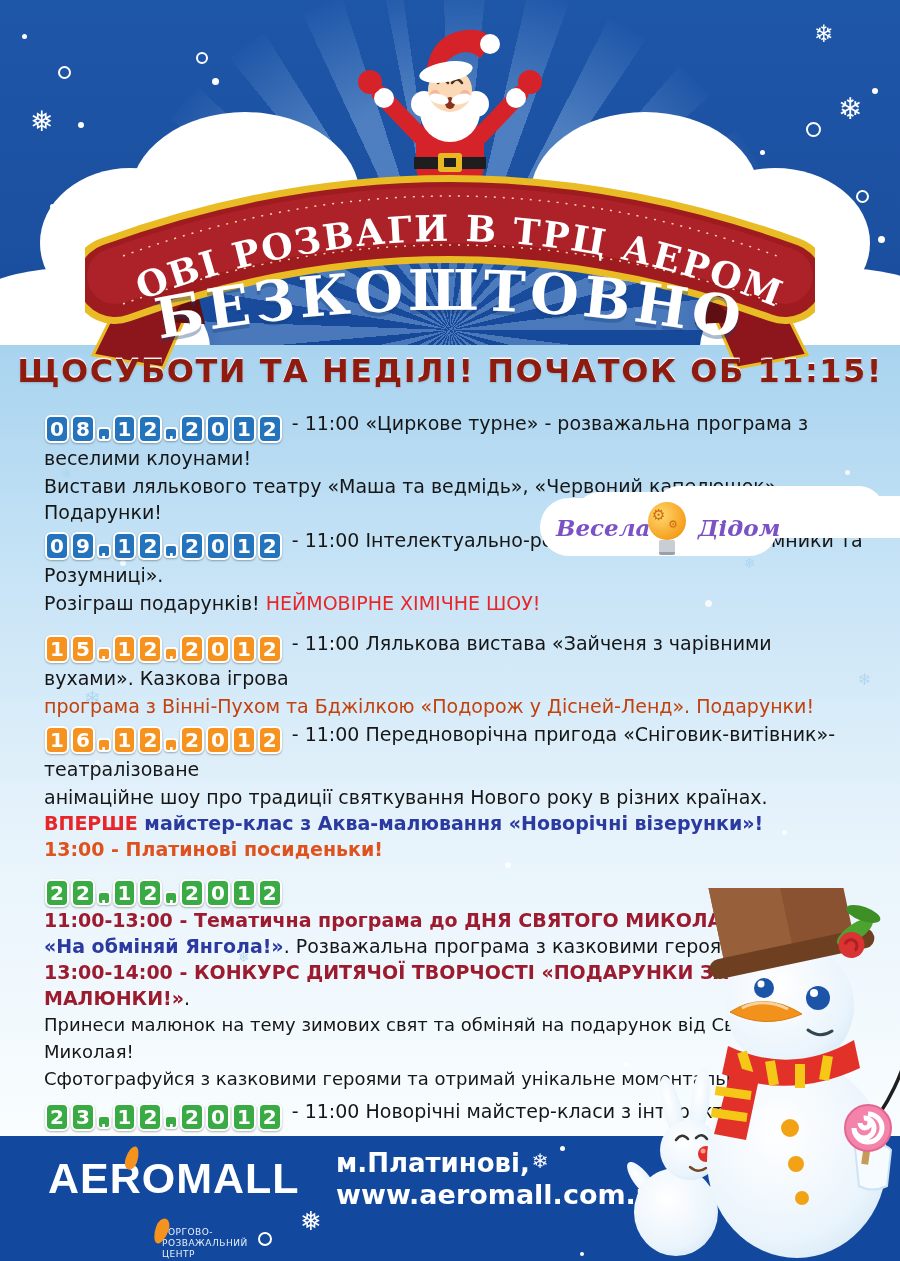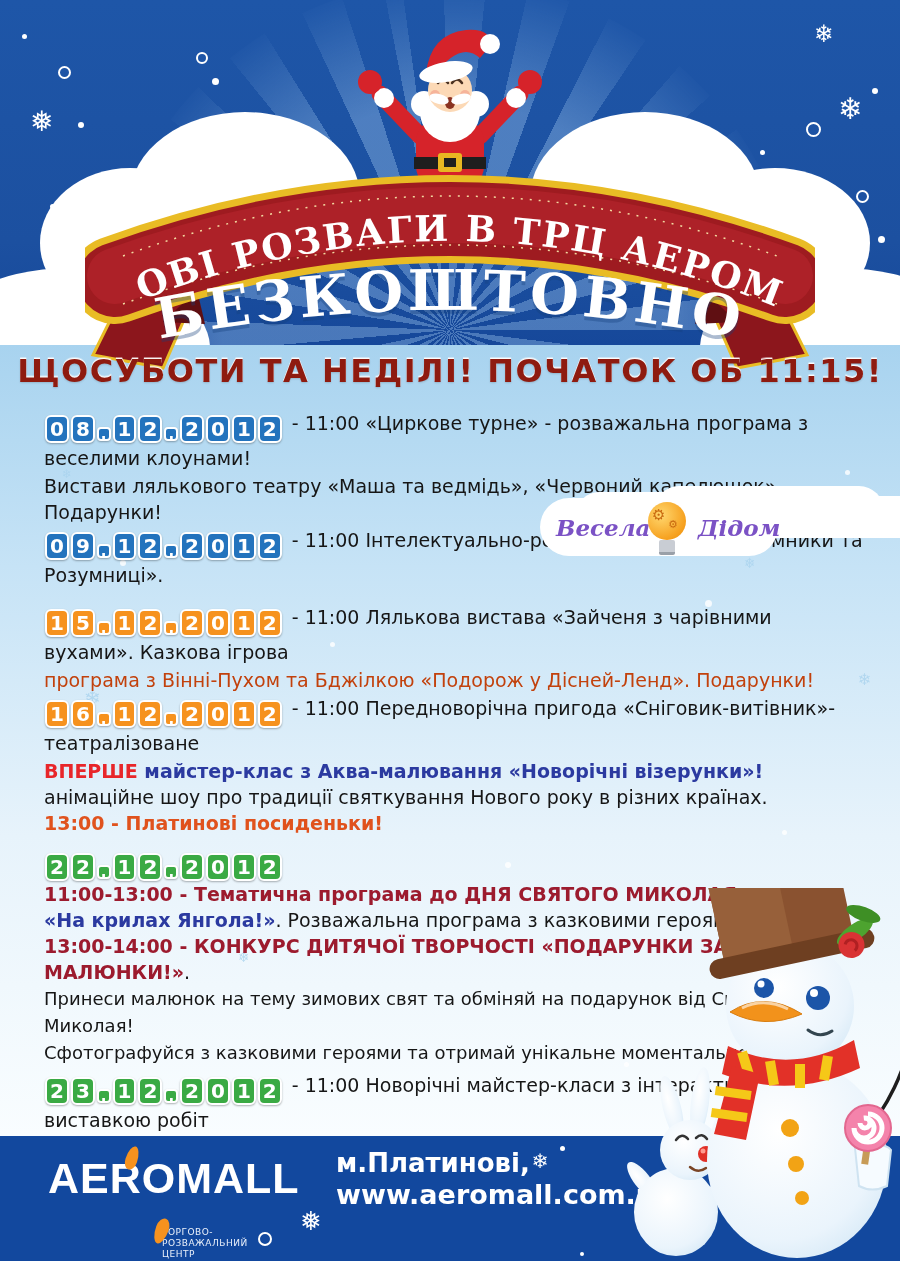--- a/index.html
+++ b/index.html
@@ -226,20 +226,21 @@
             <span class="tile" style="background: rgb(35, 115, 189);">9</span>
             <span class="tile dot-tile" style="background: rgb(35, 115, 189);">.</span>
             <span class="tile" style="background: rgb(35, 115, 189);">1</span>
             <span class="tile" style="background: rgb(35, 115, 189);">2</span>
             <span class="tile dot-tile" style="background: rgb(35, 115, 189);">.</span>
             <span class="tile" style="background: rgb(35, 115, 189);">2</span>
             <span class="tile" style="background: rgb(35, 115, 189);">0</span>
             <span class="tile" style="background: rgb(35, 115, 189);">1</span>
             <span class="tile" style="background: rgb(35, 115, 189);">2</span>
           </span><span style="color: rgb(22, 22, 22);">- 11:00 Інтелектуально-розважальне шоу «Розумники та Розумниці».</span></div>
+        <div class="ev-line"><span style="color: rgb(22, 22, 22);">Розіграш подарунків! </span><span style="color: rgb(232, 38, 42);">НЕЙМОВІРНЕ ХІМІЧНЕ ШОУ!</span></div>
       </div>
       <div class="event">
         <div class="ev-line has-date"><span class="date-tiles">
             <span class="tile" style="background: rgb(246, 146, 30);">1</span>
             <span class="tile" style="background: rgb(246, 146, 30);">5</span>
             <span class="tile dot-tile" style="background: rgb(246, 146, 30);">.</span>
             <span class="tile" style="background: rgb(246, 146, 30);">1</span>
             <span class="tile" style="background: rgb(246, 146, 30);">2</span>
             <span class="tile dot-tile" style="background: rgb(246, 146, 30);">.</span>
             <span class="tile" style="background: rgb(246, 146, 30);">2</span>
@@ -255,39 +256,39 @@
             <span class="tile" style="background: rgb(246, 146, 30);">6</span>
             <span class="tile dot-tile" style="background: rgb(246, 146, 30);">.</span>
             <span class="tile" style="background: rgb(246, 146, 30);">1</span>
             <span class="tile" style="background: rgb(246, 146, 30);">2</span>
             <span class="tile dot-tile" style="background: rgb(246, 146, 30);">.</span>
             <span class="tile" style="background: rgb(246, 146, 30);">2</span>
             <span class="tile" style="background: rgb(246, 146, 30);">0</span>
             <span class="tile" style="background: rgb(246, 146, 30);">1</span>
             <span class="tile" style="background: rgb(246, 146, 30);">2</span>
           </span><span style="color: rgb(22, 22, 22);">- 11:00 Передноворічна пригода «Сніговик-витівник»- театралізоване</span></div>
+        <div class="ev-line"><span style="color: rgb(22, 22, 22);">анімаційне шоу про традиції святкування Нового року в різних країнах.</span></div>
         <div class="ev-line"><span style="color: rgb(232, 38, 42); font-weight: 700;">ВПЕРШЕ </span><span style="color: rgb(43, 58, 160); font-weight: 700;">майстер-клас з Аква-малювання «Новорічні візерунки»!</span></div>
-        <div class="ev-line"><span style="color: rgb(22, 22, 22);">анімаційне шоу про традиції святкування Нового року в різних країнах.</span></div>
         <div class="ev-line"><span style="color: rgb(224, 82, 29); font-weight: 700;">13:00 - Платинові посиденьки!</span></div>
       </div>
       <div class="event" style="margin-bottom: 4px;">
         <div class="ev-line has-date"><span class="date-tiles">
             <span class="tile" style="background: rgb(58, 170, 68);">2</span>
             <span class="tile" style="background: rgb(58, 170, 68);">2</span>
             <span class="tile dot-tile" style="background: rgb(58, 170, 68);">.</span>
             <span class="tile" style="background: rgb(58, 170, 68);">1</span>
             <span class="tile" style="background: rgb(58, 170, 68);">2</span>
             <span class="tile dot-tile" style="background: rgb(58, 170, 68);">.</span>
             <span class="tile" style="background: rgb(58, 170, 68);">2</span>
             <span class="tile" style="background: rgb(58, 170, 68);">0</span>
             <span class="tile" style="background: rgb(58, 170, 68);">1</span>
             <span class="tile" style="background: rgb(58, 170, 68);">2</span>
           </span></div>
         <div class="ev-line"><span style="color: rgb(156, 27, 46); font-weight: 700;">11:00-13:00 - Тематична програма до ДНЯ СВЯТОГО МИКОЛАЯ</span></div>
-        <div class="ev-line"><span style="color: rgb(43, 58, 160); font-weight: 700;">«На крилах Янгола!»</span><span style="color: rgb(22, 22, 22);">. Розважальна програма з казковими героями!</span></div>
+        <div class="ev-line"><span style="color: rgb(43, 58, 160); font-weight: 700;">«На обміняй Янгола!»</span><span style="color: rgb(22, 22, 22);">. Розважальна програма з казковими героями!</span></div>
         <div class="ev-line"><span style="color: rgb(156, 27, 46); font-weight: 700;">13:00-14:00 - КОНКУРС ДИТЯЧОЇ ТВОРЧОСТІ «ПОДАРУНКИ ЗА МАЛЮНКИ!»</span><span style="color: rgb(22, 22, 22);">.</span></div>
         <div class="ev-line"><span style="color: rgb(22, 22, 22); font-size: 18px;">Принеси малюнок на тему зимових свят та обміняй на подарунок від Святого Миколая!</span></div>
         <div class="ev-line"><span style="color: rgb(22, 22, 22); font-size: 18px;">Сфотографуйся з казковими героями та отримай унікальне моментальне фото!</span></div>
       </div>
       <div class="event" style="margin-bottom: 14px;">
         <div class="ev-line has-date"><span class="date-tiles">
             <span class="tile" style="background: rgb(58, 170, 68);">2</span>
             <span class="tile" style="background: rgb(58, 170, 68);">3</span>
             <span class="tile dot-tile" style="background: rgb(58, 170, 68);">.</span>
             <span class="tile" style="background: rgb(58, 170, 68);">1</span>

